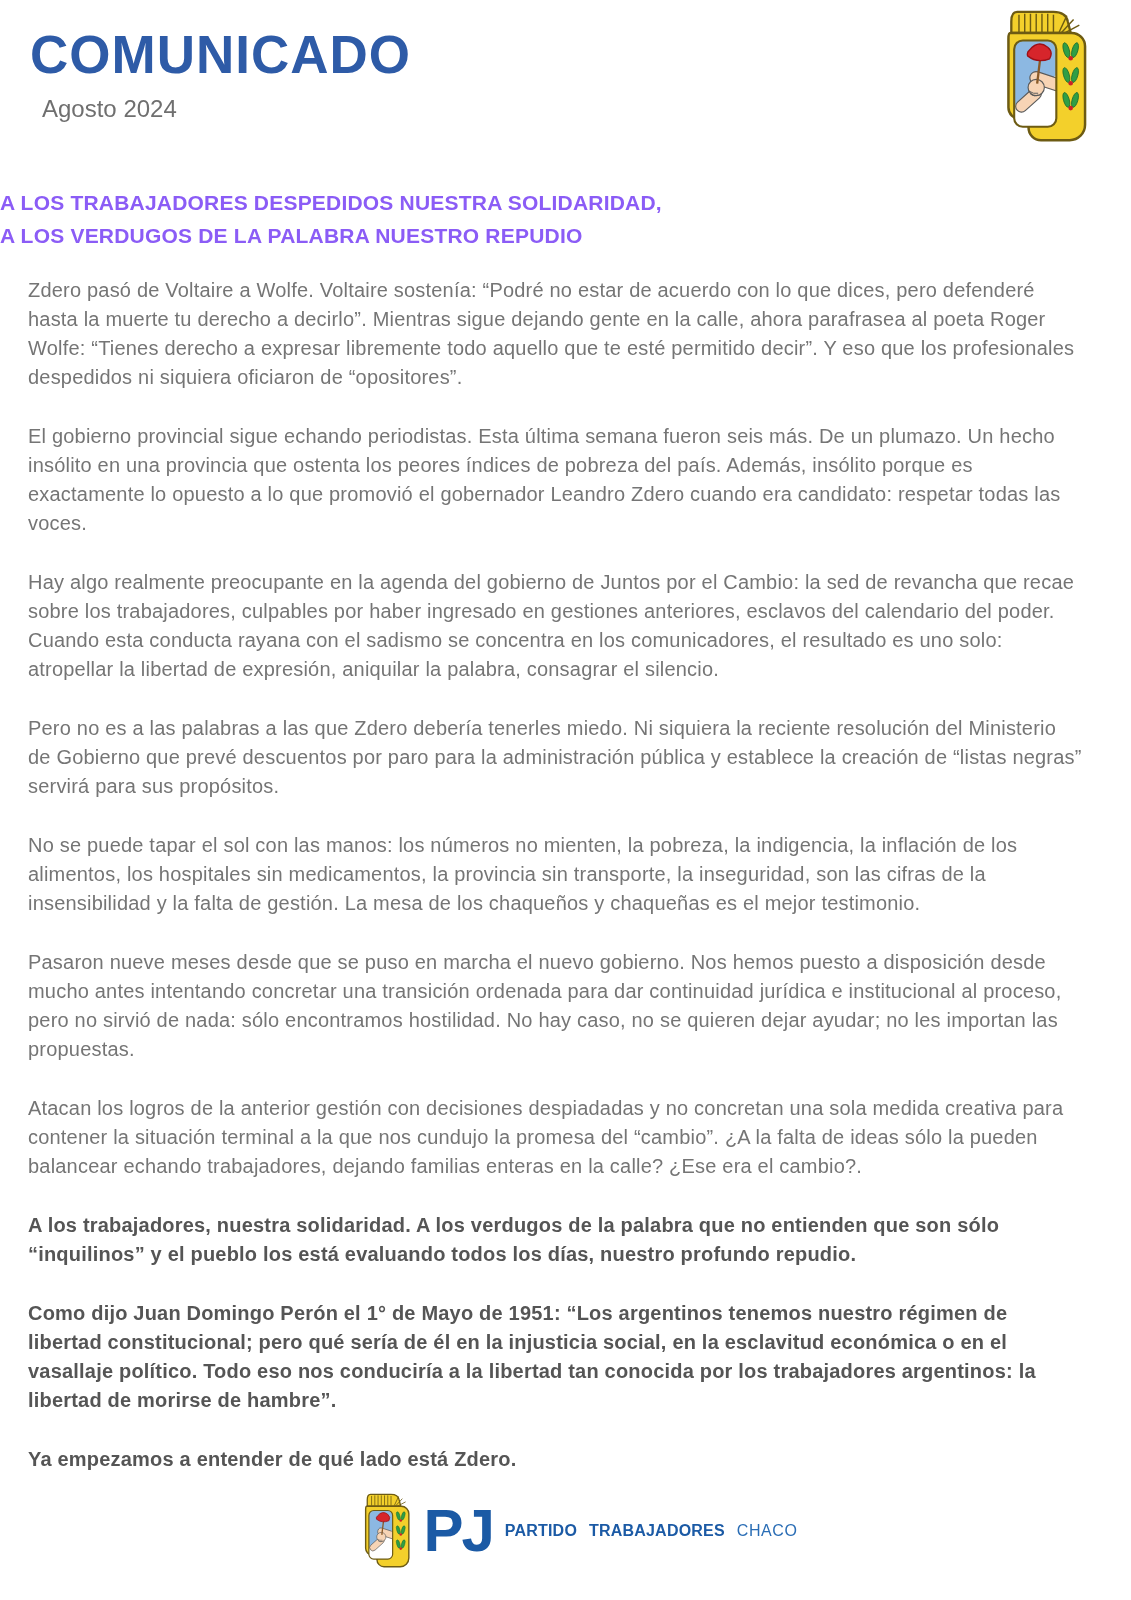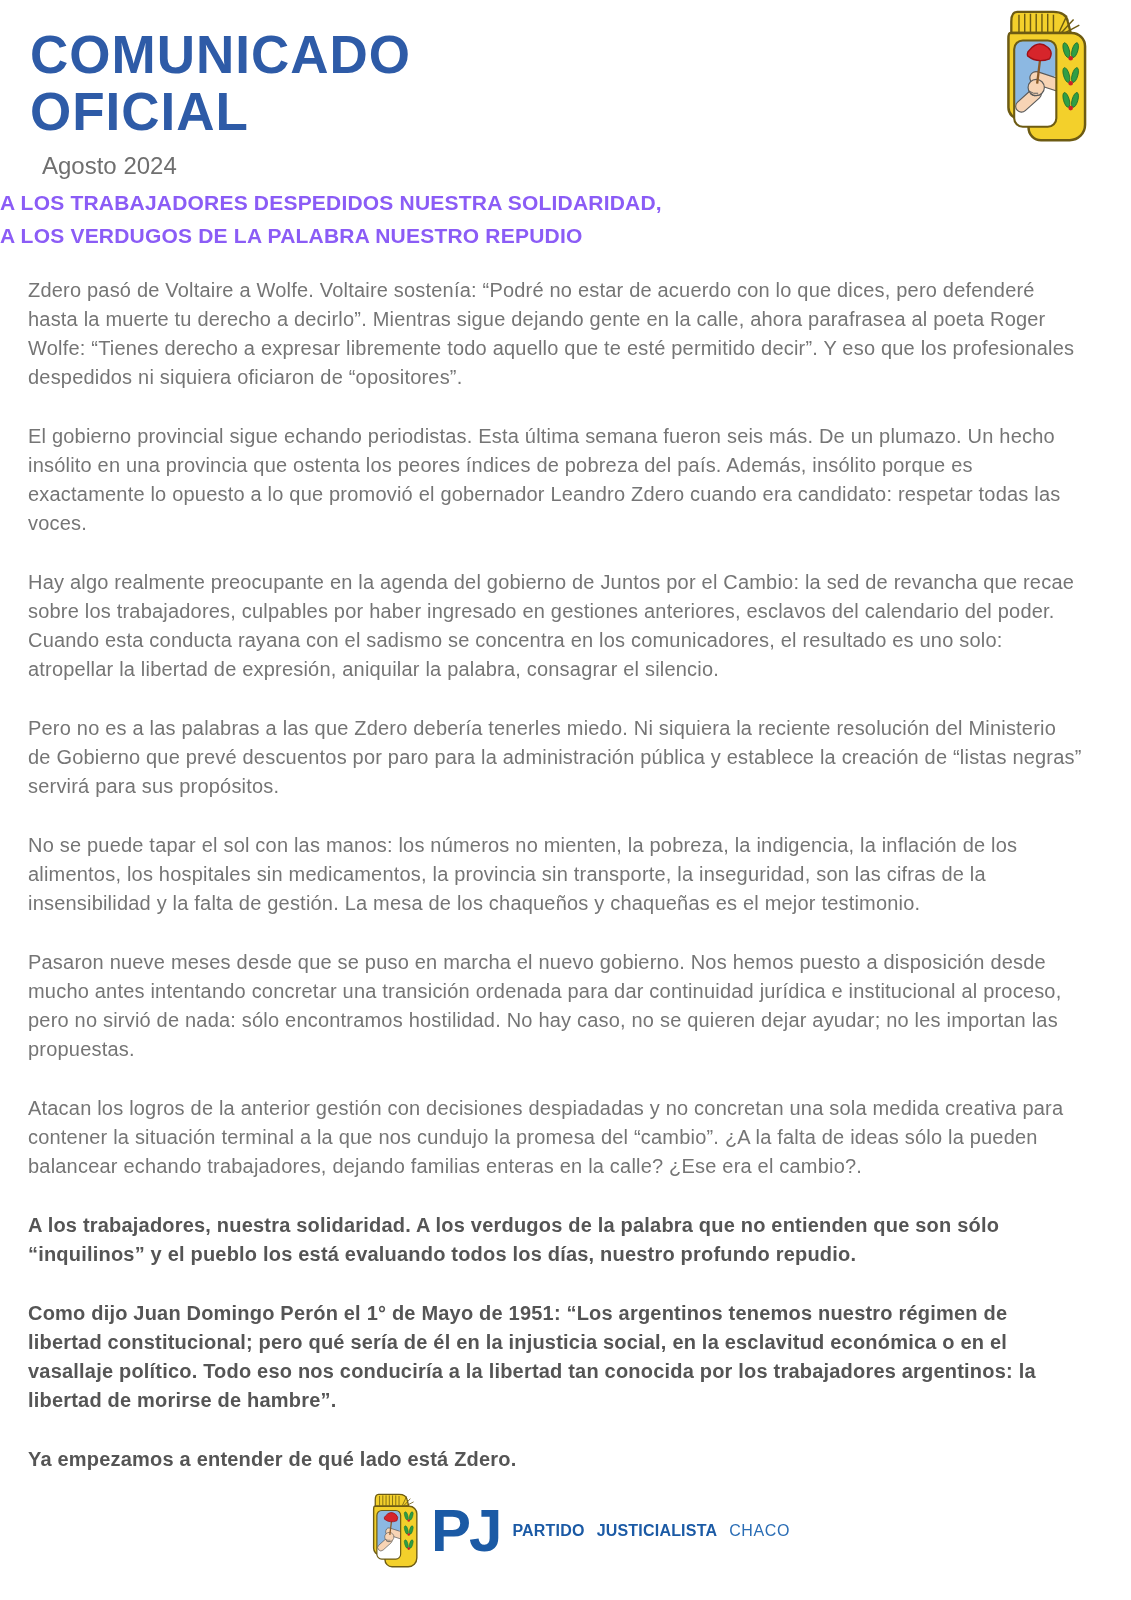--- a/index.html
+++ b/index.html
@@ -99,21 +99,20 @@
     letter-spacing: 0.6px;
   }
 </style>
 </head>
 <body>
 
 <div class="page">
 
   <div class="doc-header">
     <div class="title-line">COMUNICADO</div>
-    <div class="title-line">OFICIAL</div>
     <div class="doc-date">Agosto 2024</div>
   </div>
 
   <svg class="header-logo" width="96" height="136" viewBox="0 0 100 142" aria-hidden="true">
     <defs></defs>
     <symbol id="pj-shield" viewBox="0 0 100 142">
 
       <path d="M25 4 h38 q13 0 15 10 l3 12 H19 V14 q0 -10 6 -10 z" fill="#f3d02b" stroke="#6d5b13" stroke-width="2.4" stroke-linejoin="round"></path>
       <g stroke="#6d5b13" stroke-width="1.5">
         <line x1="27" y1="7" x2="27" y2="25"></line>
@@ -191,18 +190,18 @@
     <p class="bold">Ya empezamos a entender de qué lado está Zdero.</p>
   </main>
 
   <footer class="footer">
     <svg width="54" height="77" viewBox="0 0 100 142" aria-hidden="true">
       <use href="#pj-shield" width="100" height="142"></use>
     </svg>
     <div class="pj-monogram">PJ</div>
     <div class="org-block">
       <div class="org-line-strong">PARTIDO</div>
-      <div class="org-line-strong">JUSTICIALISTA</div>
+      <div class="org-line-strong">TRABAJADORES</div>
       <div class="org-line-light">CHACO</div>
     </div>
   </footer>
 
 </div>
 
 </body></html>

